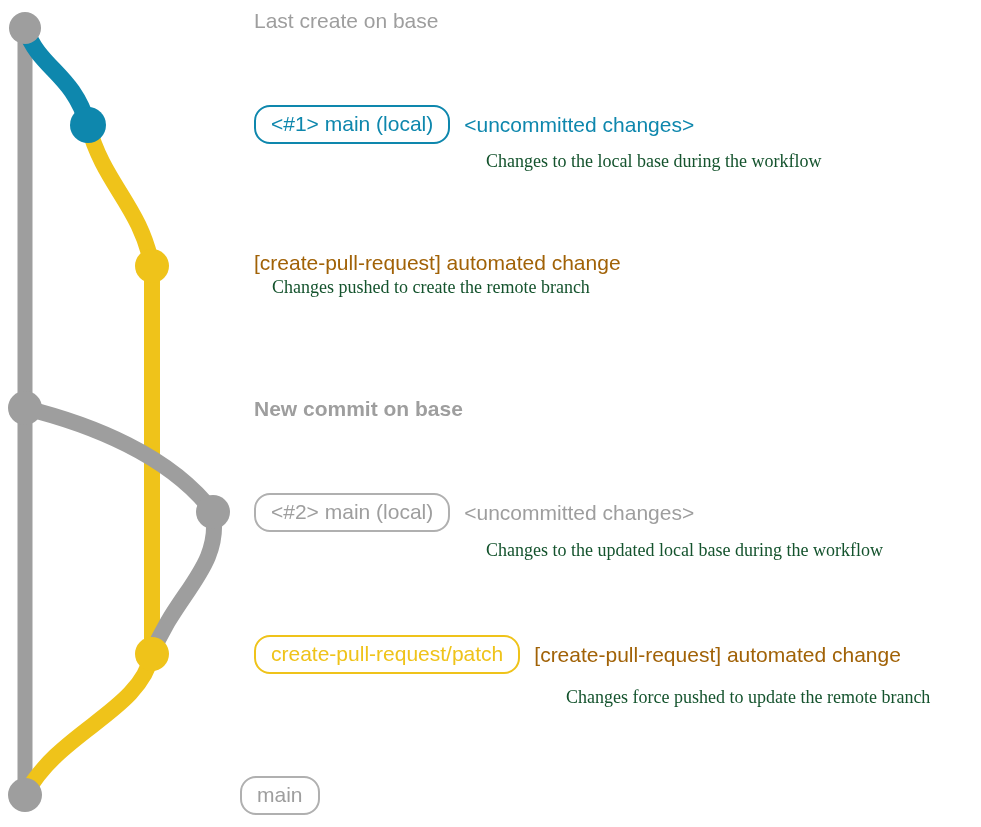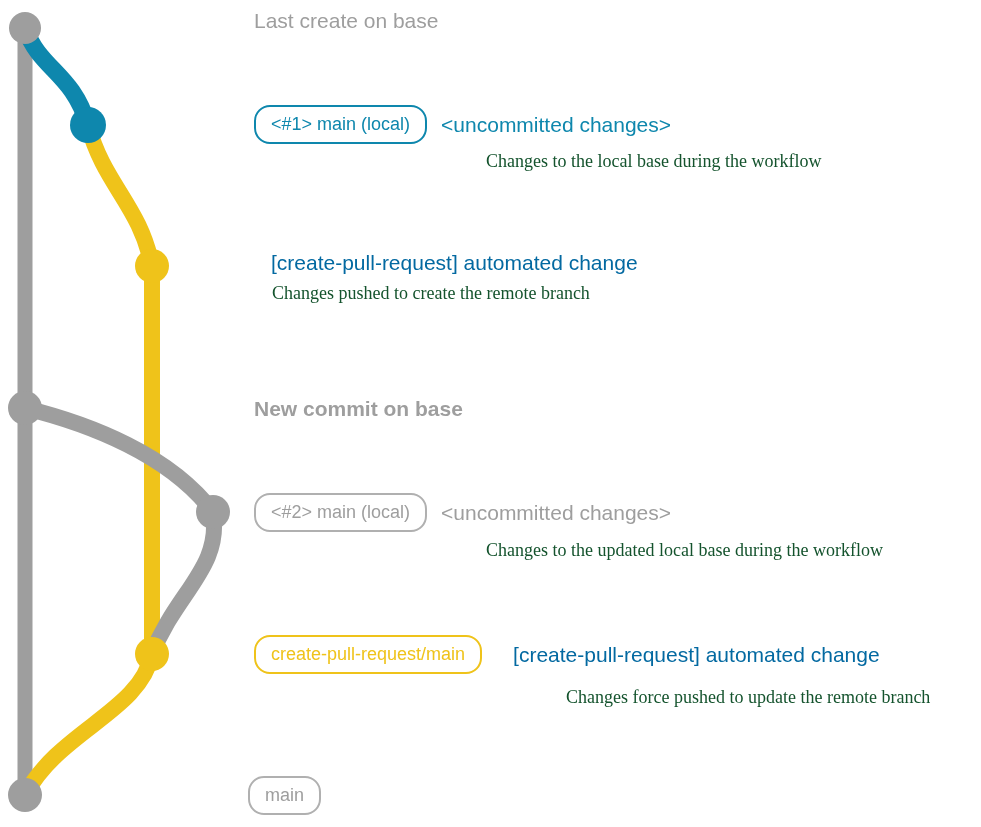--- a/index.html
+++ b/index.html
@@ -45,60 +45,60 @@
     white-space: nowrap;
   }
 
   .badge {
     display: inline-block;
     border: 2px solid #9e9e9e;
     border-radius: 16px;
     background: #ffffff;
     padding: 5px 15px 6px 15px;
     font-family: "Liberation Sans", sans-serif;
-    font-size: 18px;
+    font-size: 21px;
     line-height: 24px;
     color: #9e9e9e;
     white-space: nowrap;
     box-sizing: border-box;
   }
   .badge.blue {
     border-color: #0e87ad;
     color: #0e87ad;
   }
   .badge.yellow {
     border-color: #efc31a;
     color: #efc31a;
   }
   .badge.gray {
     border-color: #b0b0b0;
     color: #9e9e9e;
   }
 
   .t-gray   { color: #9e9e9e; }
   .t-blue   { color: #0e87ad; }
-  .t-yellow { color: #0369a1; margin-left: 17px; }
+  .t-yellow { color: #a16207; }
 
   .title-row {
     display: flex;
     align-items: center;
     gap: 14px;
   }
 
   
   #row-last-commit   { left: 254px; top: 8px; }
   #row-local-1       { left: 254px; top: 105px; }
   #row-automated-1   { left: 254px; top: 250px; }
   #row-new-commit    { left: 254px; top: 396px; font-weight: bold; }
   #row-local-2       { left: 254px; top: 493px; }
   #row-automated-2   { left: 254px; top: 635px; }
-  #row-merge         { left: 248px; top: 776px; }
+  #row-merge         { left: 240px; top: 776px; }
 
   .desc-indent-1 { margin-left: 232px; margin-top: 6px; }
-  .desc-indent-2 { margin-left: 18px;  margin-top: 6px; }
+  .desc-indent-2 { margin-left: 18px;  }
   .desc-indent-3 { margin-left: 232px; margin-top: 7px; }
   .desc-indent-4 { margin-left: 312px; margin-top: 12px; }
 </style>
 </head>
 <body>
 
 <svg id="graph" viewBox="0 0 981 827" width="981" height="827" xmlns="http://www.w3.org/2000/svg">
 
   <path d="M25,28 L25,795" stroke="#9e9e9e" stroke-width="15" fill="none" stroke-linecap="butt"></path>
 
@@ -160,21 +160,21 @@
       <span class="badge gray">&lt;#2&gt; main (local)</span>
       <span class="commit-title t-gray">&lt;uncommitted changes&gt;</span>
     </div>
     <div class="commit-desc desc-indent-3">Changes to the updated local base during the workflow</div>
   </div>
 </div>
 
 <div class="row" id="row-automated-2">
   <div>
     <div class="title-row">
-      <span class="badge yellow">create-pull-request/main</span>
+      <span class="badge yellow">create-pull-request/patch</span>
       <span class="commit-title t-yellow">[create-pull-request] automated change</span>
     </div>
     <div class="commit-desc desc-indent-4">Changes force pushed to update the remote branch</div>
   </div>
 </div>
 
 <div class="row" id="row-merge">
   <div>
     <div class="title-row">
       <span class="badge gray">main</span>

